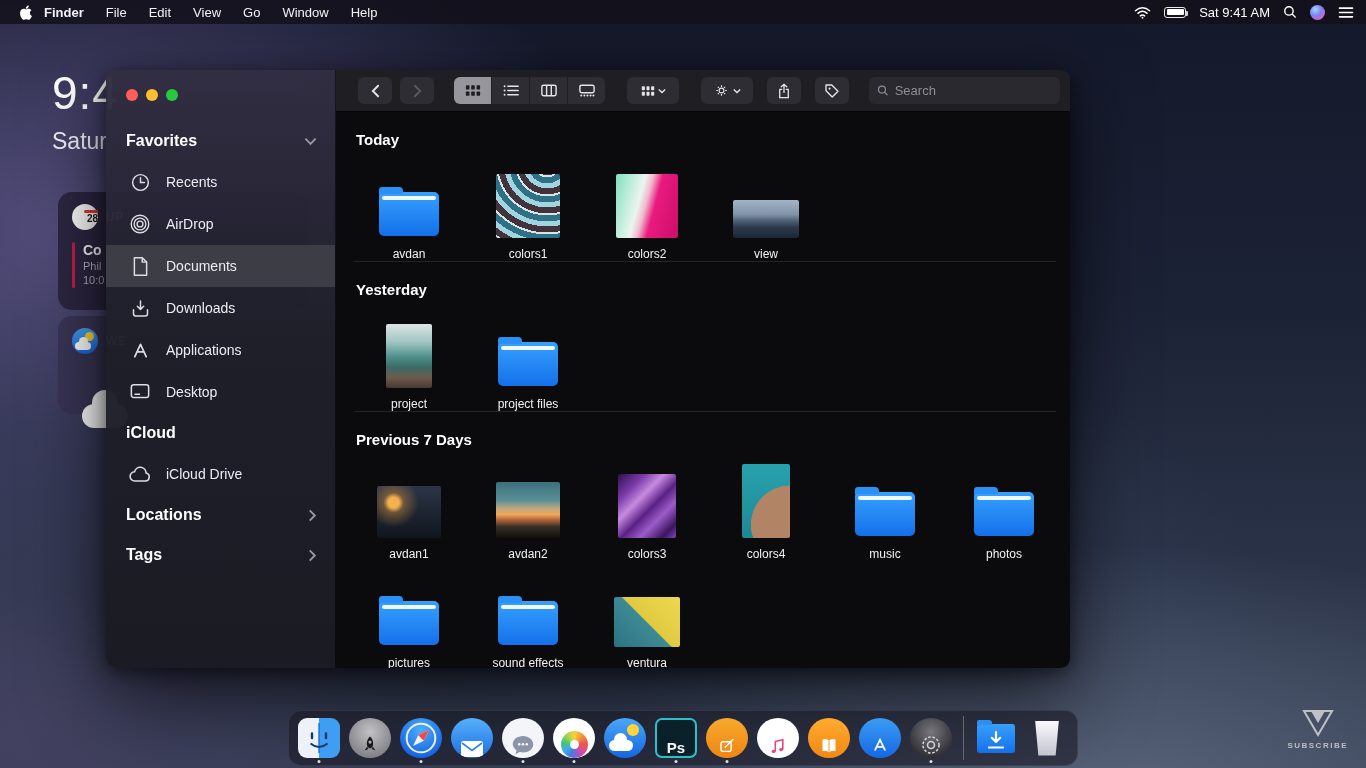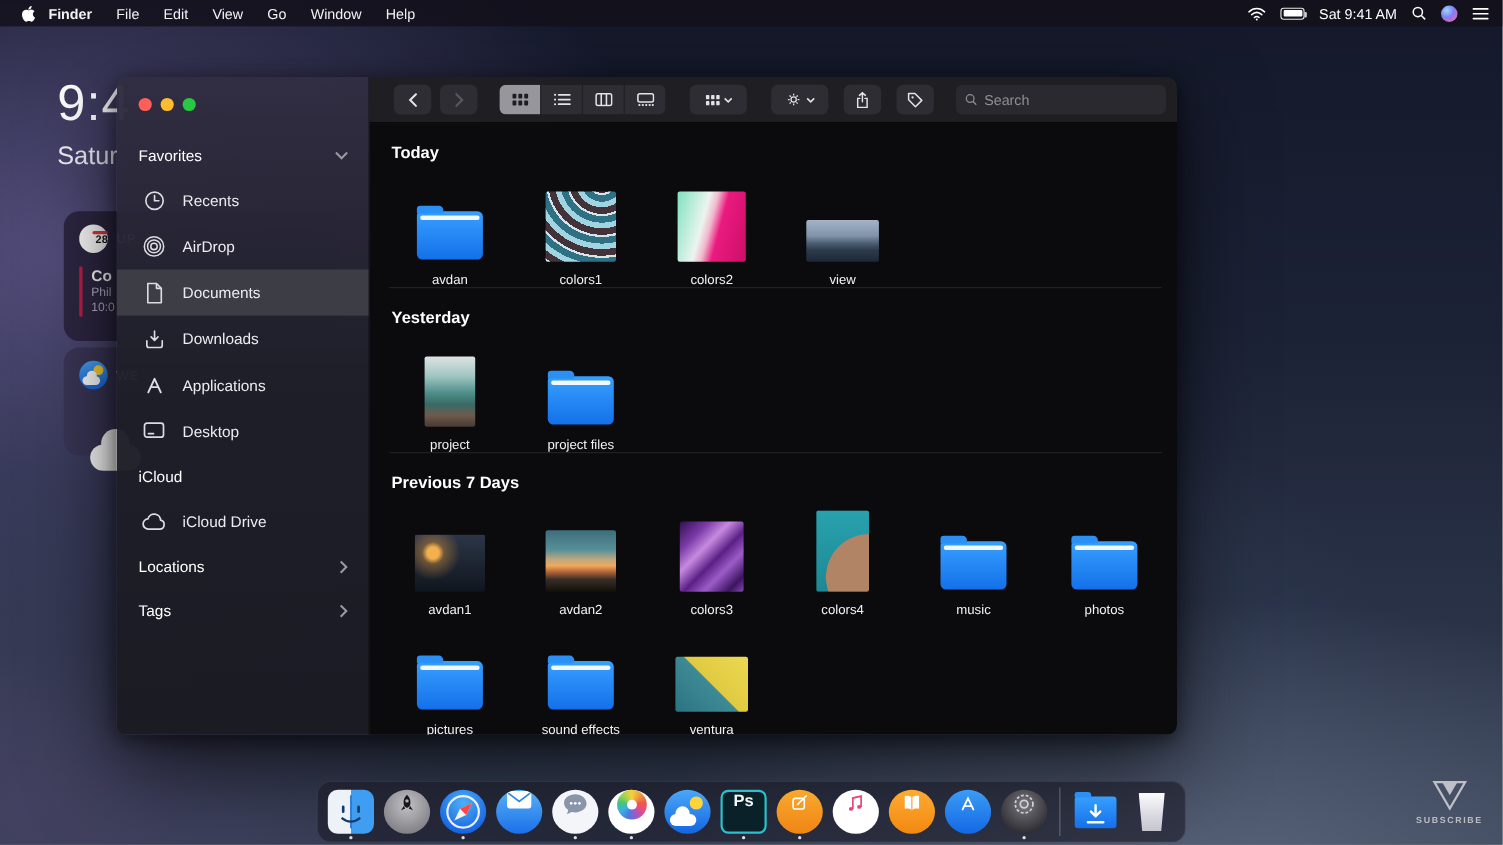--- a/index.html
+++ b/index.html
@@ -51,21 +51,21 @@
   .big-cloud::before{content:"";position:absolute;top:-14px;left:10px;width:26px;height:26px;background:#fff;border-radius:50%}
   
   .window{position:absolute;left:106px;top:70px;width:964px;height:598px;z-index:10;
     border-radius:9px;overflow:hidden;box-shadow:0 28px 80px rgba(0,0,0,.68),0 4px 18px rgba(0,0,0,.5);display:flex}
   .sidebar{width:230px;flex:none;background:linear-gradient(180deg,rgba(49,45,66,.97) 0%,rgba(30,30,40,.97) 45%,rgba(26,26,34,.97) 100%);
     border-right:1px solid rgba(0,0,0,.55);padding-top:12px}
   .tlights{display:flex;gap:8px;padding:7px 0 20px 20px}
   .tl{width:12px;height:12px;border-radius:50%}
   .tl.r{background:#ff5f57}.tl.y{background:#febc2e}.tl.g{background:#28c840}
   .side-header{display:flex;align-items:center;height:40px;padding:0 18px 0 20px;color:#fff}
-  .side-header .hl{font-size:14px;font-weight:normal}
+  .side-header .hl{font-size:16px;font-weight:bold}
   .side-header .chev{margin-left:auto;color:#9a9aa2;display:flex}
   .side-row{display:flex;align-items:center;height:42px;padding:0 12px 0 22px;color:#ececf0}
   .side-row.selected{background:#3d3d45}
   .side-icon{width:24px;height:24px;margin-right:14px;color:#dcdce2;display:flex;align-items:center;justify-content:center}
   .side-label{font-size:14px}
   .main{flex:1;display:flex;flex-direction:column;min-width:0}
   .toolbar{height:42px;flex:none;background:#1e1e23;border-bottom:1px solid #060608;display:flex;align-items:center;padding:0 10px 0 22px;gap:8px}
   .tbtn{height:27px;border-radius:6px;background:#2d2d33;display:flex;align-items:center;justify-content:center;color:#e4e4e8}
   .tbtn.nav{width:34px}
   .tbtn.dim{color:#595960}
@@ -96,21 +96,21 @@
   .img-sunset{width:64px;height:56px;background:linear-gradient(180deg,#3e6e7a 0%,#579099 32%,#c2a87e 48%,#f0a85a 58%,#b06236 68%,#362e28 80%,#121008 100%)}
   .img-purple{width:58px;height:64px;background:linear-gradient(135deg,#31104e 0%,#7a3aa8 22%,#c88ae0 38%,#5a2086 55%,#9c5cc8 70%,#3c1460 88%,#8348b0 100%)}
   .img-teal-tan{width:48px;height:74px;background:radial-gradient(circle at 100% 82%,#b28466 0 50%,rgba(0,0,0,0) 51%),linear-gradient(180deg,#28a2ae 0%,#1e8894 100%)}
   .img-ventura{width:66px;height:50px;background:linear-gradient(45deg,#2a7482 0%,#3e8a94 49%,#e0ca40 50.5%,#ecd852 100%)}
   
   .dock{position:absolute;left:50%;transform:translateX(-50%);bottom:2px;height:56px;z-index:30;
     background:rgba(28,28,40,.62);border:1px solid rgba(255,255,255,.08);border-radius:13px;
     display:flex;align-items:center;padding:0 9px;gap:9px}
   .dock-item{width:42px;height:48px;position:relative;display:flex;align-items:center;justify-content:center}
   .run-dot{position:absolute;bottom:-1px;left:50%;transform:translateX(-50%);width:3px;height:3px;border-radius:50%;background:rgba(255,255,255,.85)}
-  .dk{width:44px;height:40px;border-radius:50%;display:flex;align-items:flex-start;justify-content:center;position:relative;overflow:hidden}
+  .dk{width:44px;height:40px;border-radius:50%;display:flex;align-items:flex-end;justify-content:center;position:relative;overflow:hidden}
   .dk-finder{border-radius:9px;background:linear-gradient(90deg,#edf2f8 0 50%,#3f9df2 50% 100%)}
   .dk-launchpad{background:radial-gradient(circle at 50% 35%,#c2c2c6,#828288 75%)}
   .dk-safari{background:radial-gradient(circle at 50% 30%,#4cb0f8,#1560e0 80%)}
   .dk-mail{background:linear-gradient(180deg,#58b0f8,#1a70e8)}
   .dk-messages{background:#f4f5f8}
   .dk-photos{background:#fff}
   .flower{width:27px;height:27px;border-radius:50%;background:conic-gradient(#f5d13c,#f09a3c,#ec5b4a,#e84a86,#9c5ac8,#4a7ae0,#3ab0e8,#46c478,#a8d44a,#f5d13c);position:relative}
   .flower::after{content:"";position:absolute;inset:9px;border-radius:50%;background:#fff}
   .dk-weather{background:linear-gradient(180deg,#4aa8f8,#1565e0)}
   .dk-weather .sun{position:absolute;top:6px;right:7px;width:12px;height:12px;border-radius:50%;background:#ffd43a}

